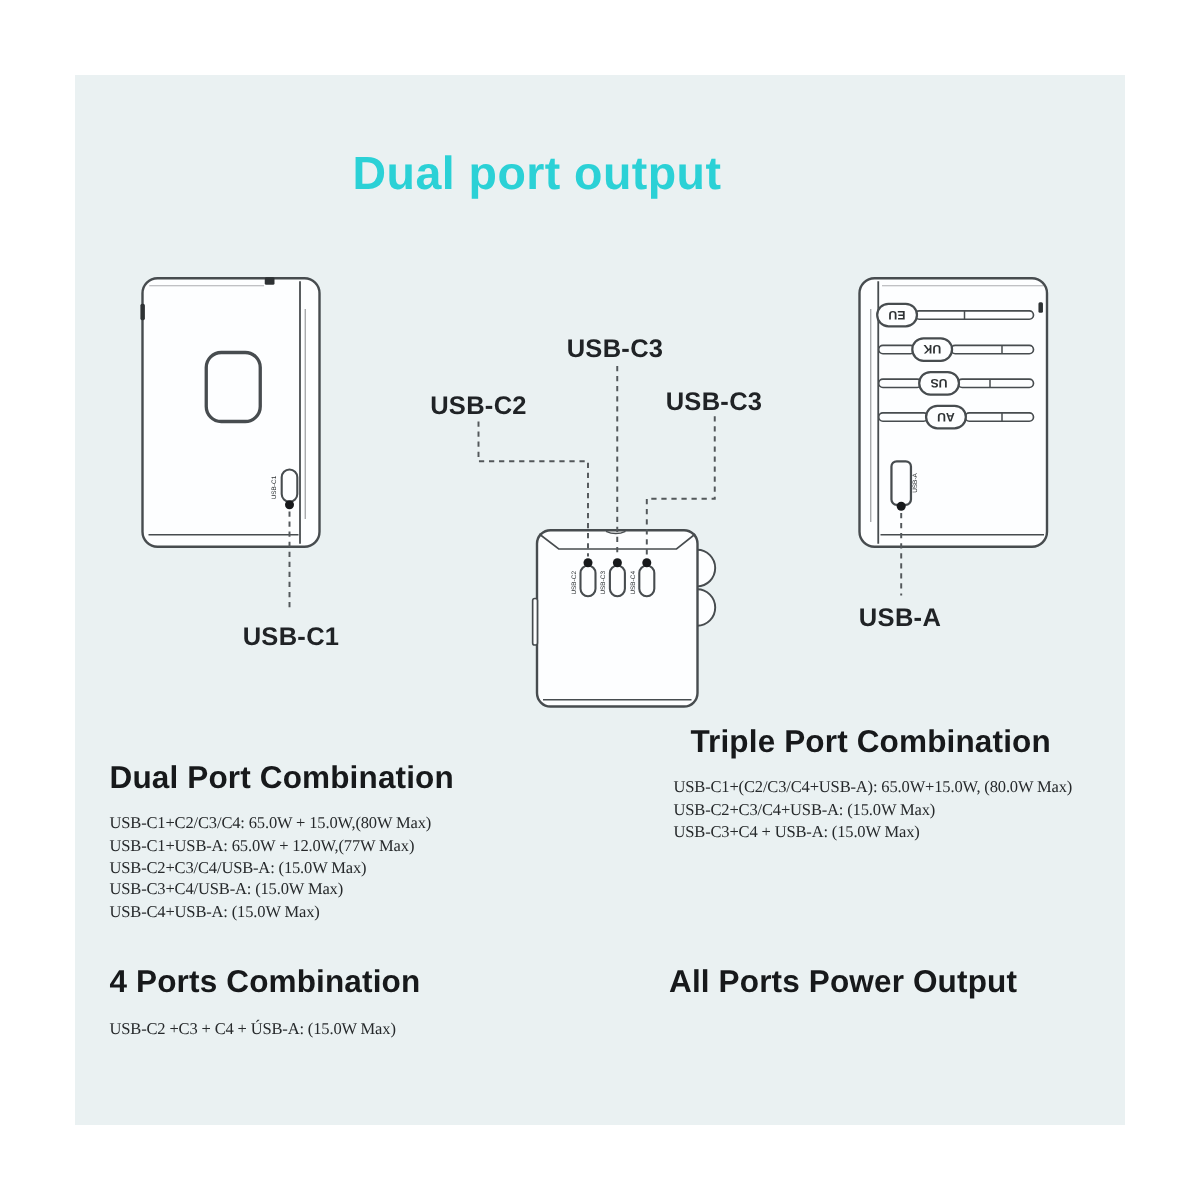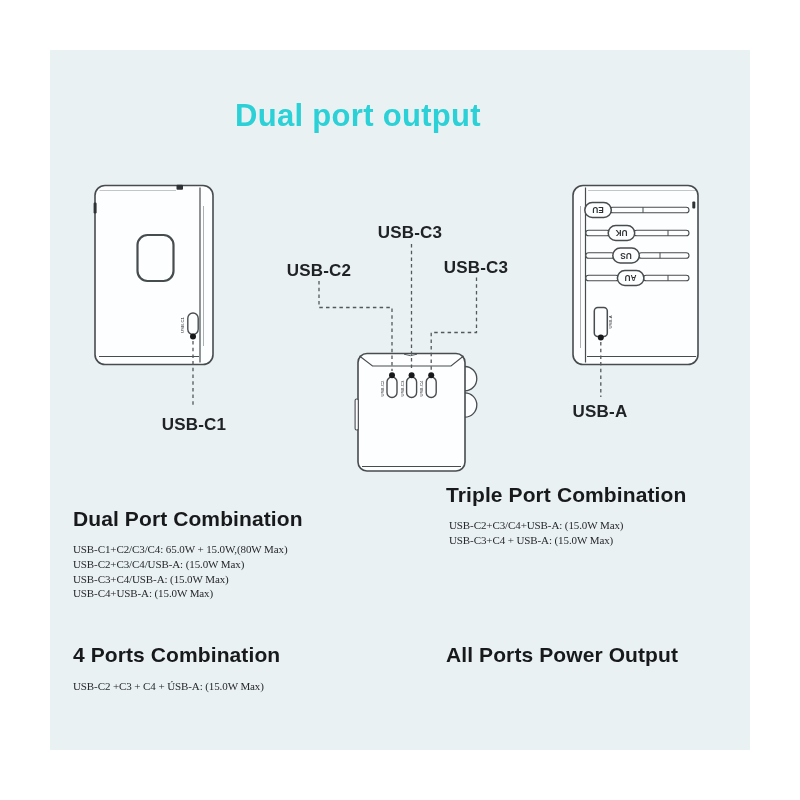--- a/index.html
+++ b/index.html
@@ -123,29 +123,31 @@
 <div class="callout co-c1">USB-C1</div>
 <div class="callout co-c2">USB-C2</div>
 <div class="callout co-c3-top">USB-C3</div>
 <div class="callout co-c3-right">USB-C3</div>
 <div class="callout co-usba">USB-A</div>
 
 <div class="section sec-dual">
   <h2>Dual Port Combination</h2>
   <div class="speclist">
     <div>USB-C1+C2/C3/C4: 65.0W + 15.0W,(80W Max)</div>
+    <div>USB-C1+USB-A: 65.0W + 12.0W,(77W Max)</div>
     <div>USB-C2+C3/C4/USB-A: (15.0W Max)</div>
     <div>USB-C3+C4/USB-A: (15.0W Max)</div>
     <div>USB-C4+USB-A: (15.0W Max)</div>
   </div>
 </div>
 
 <div class="section sec-triple">
   <h2>Triple Port Combination</h2>
   <div class="speclist">
+    <div>USB-C1+(C2/C3/C4+USB-A): 65.0W+15.0W, (80.0W Max)</div>
     <div>USB-C2+C3/C4+USB-A: (15.0W Max)</div>
     <div>USB-C3+C4 + USB-A: (15.0W Max)</div>
   </div>
 </div>
 
 <div class="section sec-four">
   <h2>4 Ports Combination</h2>
   <div class="speclist">
     <div>USB-C2 +C3 + C4 + ÚSB-A: (15.0W Max)</div>
   </div>

